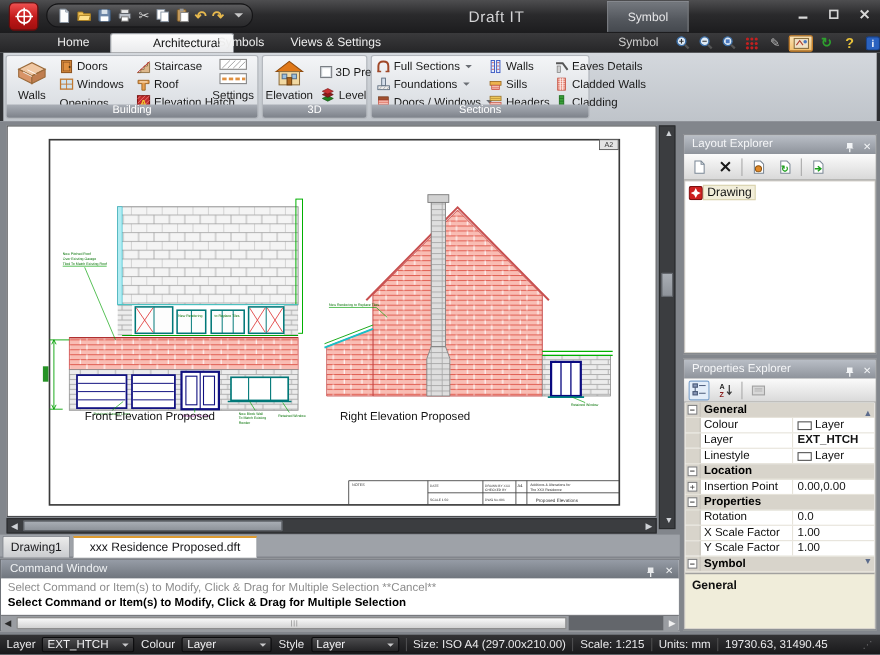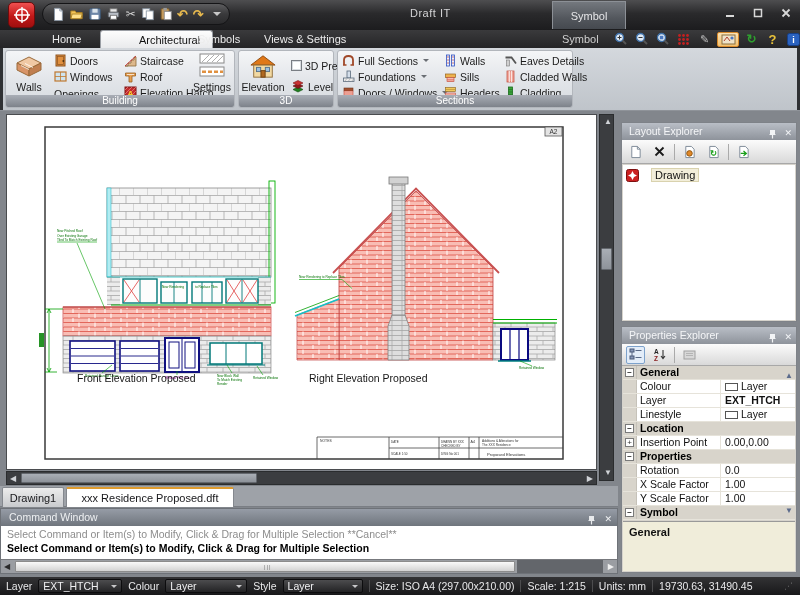--- a/index.html
+++ b/index.html
@@ -12,21 +12,21 @@
   .appbtn { position:absolute; left:8px; top:2px; width:27px; height:26px; border-radius:5px;
     background:linear-gradient(#f05050,#c01818 55%,#a00f0f); border:1px solid #6e0c0c;
     display:flex; align-items:center; justify-content:center; }
   .qat { position:absolute; left:42px; top:3px; height:22px; width:188px; border-radius:11px;
     background:linear-gradient(#5e5e60,#39393b 50%,#2a2a2c); border:1px solid #141416;
     display:flex; align-items:center; padding:0 8px; gap:4px; }
   .qicon { width:17px; height:17px; display:flex; align-items:center; justify-content:center;
     font-size:12px; color:#ddd; }
   .qat-caret { width:0; height:0; border-left:4px solid transparent; border-right:4px solid transparent;
     border-top:4px solid #c8c8c8; margin-left:5px; }
-  .apptitle { position:absolute; left:410px; top:7px; color:#d4d4d6; font-size:11px; letter-spacing:.5px; }
+  .apptitle { position:absolute; left:426px; top:7px; color:#d4d4d6; font-size:14px; letter-spacing:.5px; }
   .ctxtab { position:absolute; left:552px; top:1px; width:74px; height:28px;
     background:linear-gradient(#74787e,#53575d 60%,#45494f); border:1px solid #8c9096; border-bottom:none;
     color:#e6e6e8; font-size:11px; display:flex; align-items:center; justify-content:center; }
   .winbtns { position:absolute; right:6px; top:6px; display:flex; gap:12px; }
   .winbtn { width:16px; height:14px; display:flex; align-items:center; justify-content:center; }
 
   
   .tabrow { position:absolute; left:0; top:30px; width:800px; height:18px;
     background:linear-gradient(#3a3a3c,#252527); }
   .rtab { position:absolute; top:0; height:18px; padding:0 12px; color:#ececec; font-size:11px;
@@ -85,21 +85,21 @@
   .panel { position:absolute; left:0; width:176px; border:1px solid #7e8288; background:#d6d3cc; }
   .phdr { height:17px; background:linear-gradient(#b9bec6,#8e939b); color:#f4f5f7; font-size:10.5px;
     padding-left:7px; line-height:17px; position:relative; }
   .ptools { position:absolute; right:4px; top:2px; display:flex; gap:7px; align-items:center; }
   .ptoolbar { height:24px; background:linear-gradient(#fbfbfb,#d9d9d9); border-bottom:1px solid #a8a8a8;
     display:flex; align-items:center; padding-left:4px; gap:5px; }
   .pbtn { width:19px; height:18px; display:flex; align-items:center; justify-content:center; }
   .pbtn.pressed { background:#e3edf9; border:1px solid #7da2cc; border-radius:2px; }
   .vsep { width:1px; height:16px; background:#aaa; }
   .lelist { background:#fff; position:absolute; left:1px; right:1px; top:42px; bottom:1px; }
-  .leitem { display:flex; align-items:center; gap:12px; padding:3px 18px 0 3px; font-size:11px; color:#111; }
+  .leitem { display:flex; align-items:center; gap:0; padding:3px 18px 0 3px; font-size:11px; color:#111; }
   .leitem .lbl { background:#f2eeda; border:1px solid #d9d2ae; padding:0 3px; }
 
   
   .pgrid { position:absolute; left:1px; right:1px; top:39px; height:154px; background:#fff; overflow:hidden; font-size:10.5px; }
   .prow { display:flex; height:14px; line-height:13px; border-bottom:1px solid #e6e3da; position:relative; }
   .prow.hdr { background:#d8d4cb; font-weight:bold; color:#000; }
   .pgut { width:14px; background:#d8d4cb; border-right:1px solid #c6c2b9; display:flex; align-items:center; justify-content:center; }
   .pbox { width:9px; height:9px; background:#fff; border:1px solid #7a7a7a; font-size:8px; line-height:7px; text-align:center; color:#333; }
   .plab { width:84px; padding-left:3px; color:#111; border-right:1px solid #e6e3da; overflow:hidden; white-space:nowrap; }
   .pval { flex:1; padding-left:4px; color:#111; display:flex; align-items:center; gap:3px; overflow:hidden; white-space:nowrap; }
@@ -353,21 +353,21 @@
         <svg width="14" height="13" viewBox="0 0 14 13">
           <polygon points="2,9.5 7,7 12,9.5 7,12" fill="#208020" stroke="#0c4c0c" stroke-width="0.6"></polygon>
           <polygon points="2,6 7,3.5 12,6 7,8.5" fill="#8e1a1a" stroke="#5c0e0e" stroke-width="0.6"></polygon>
           <polygon points="2,3 7,0.5 12,3 7,5.5" fill="#c83232" stroke="#7c1414" stroke-width="0.6"></polygon>
         </svg>
         <span>Level</span>
       </div>
       <div class="grp-label">3D</div>
     </div>
 
-    <div class="grp" style="left:337px; width:236px;">
+    <div class="grp" style="left:337px; width:199px;">
       <div class="rs" style="left:4px; top:2px;">
         <svg width="13" height="13" viewBox="0 0 13 13">
             <path d="M2 11V6q0-4 4.5-4T11 6v5" fill="none" stroke="#a04828" stroke-width="1.8"></path>
             <path d="M1 11h3.5M8.5 11H12" stroke="#a04828" stroke-width="1.4"></path>
           </svg>
         <span>Full Sections</span>
           <span class="caret-dn"></span>
       </div>
       <div class="rs" style="left:4px; top:18px;">
         <svg width="13" height="13" viewBox="0 0 13 13">

